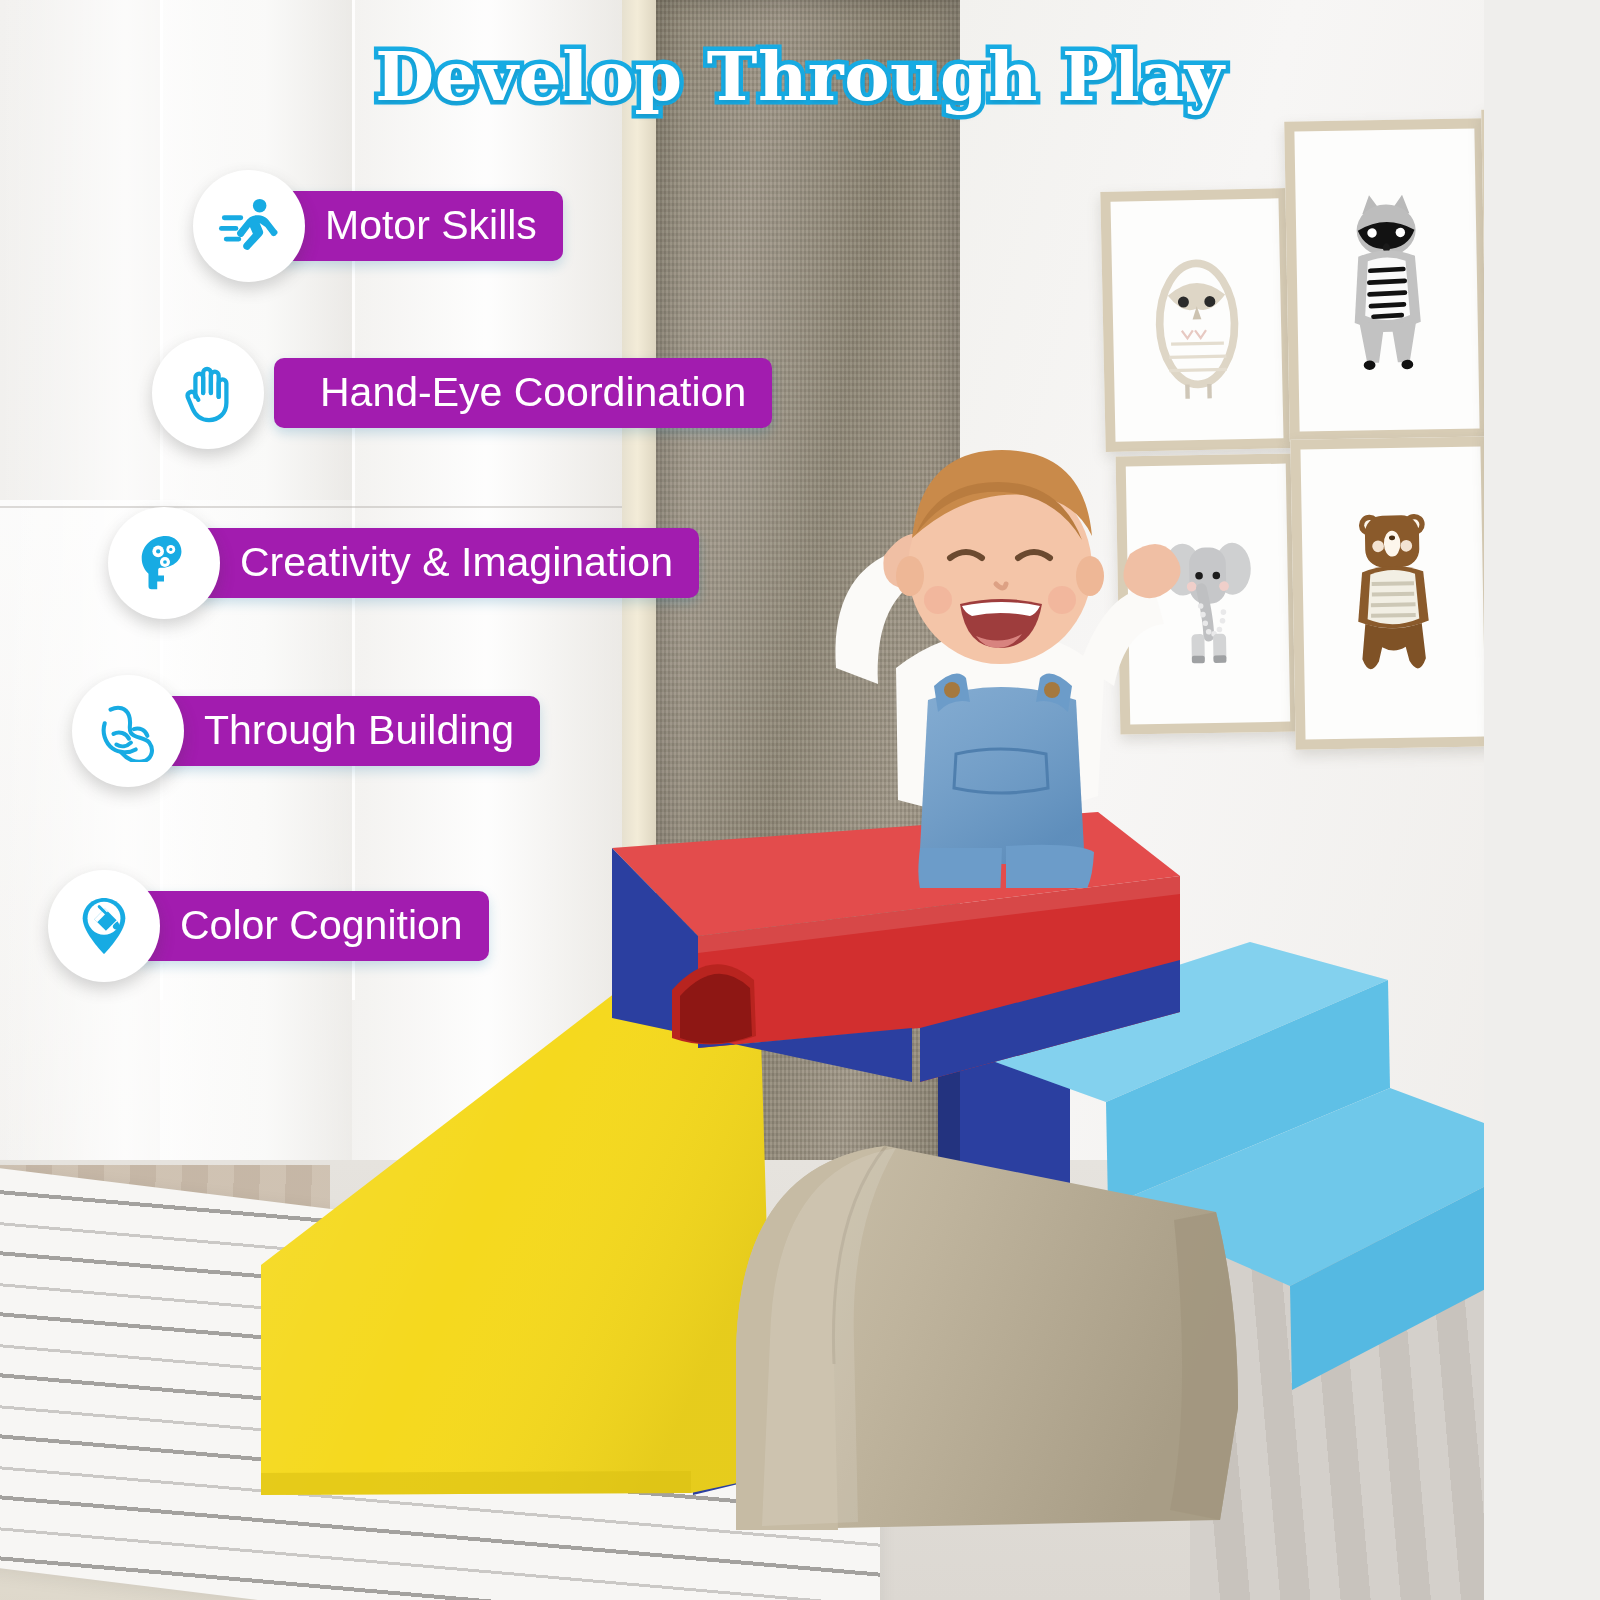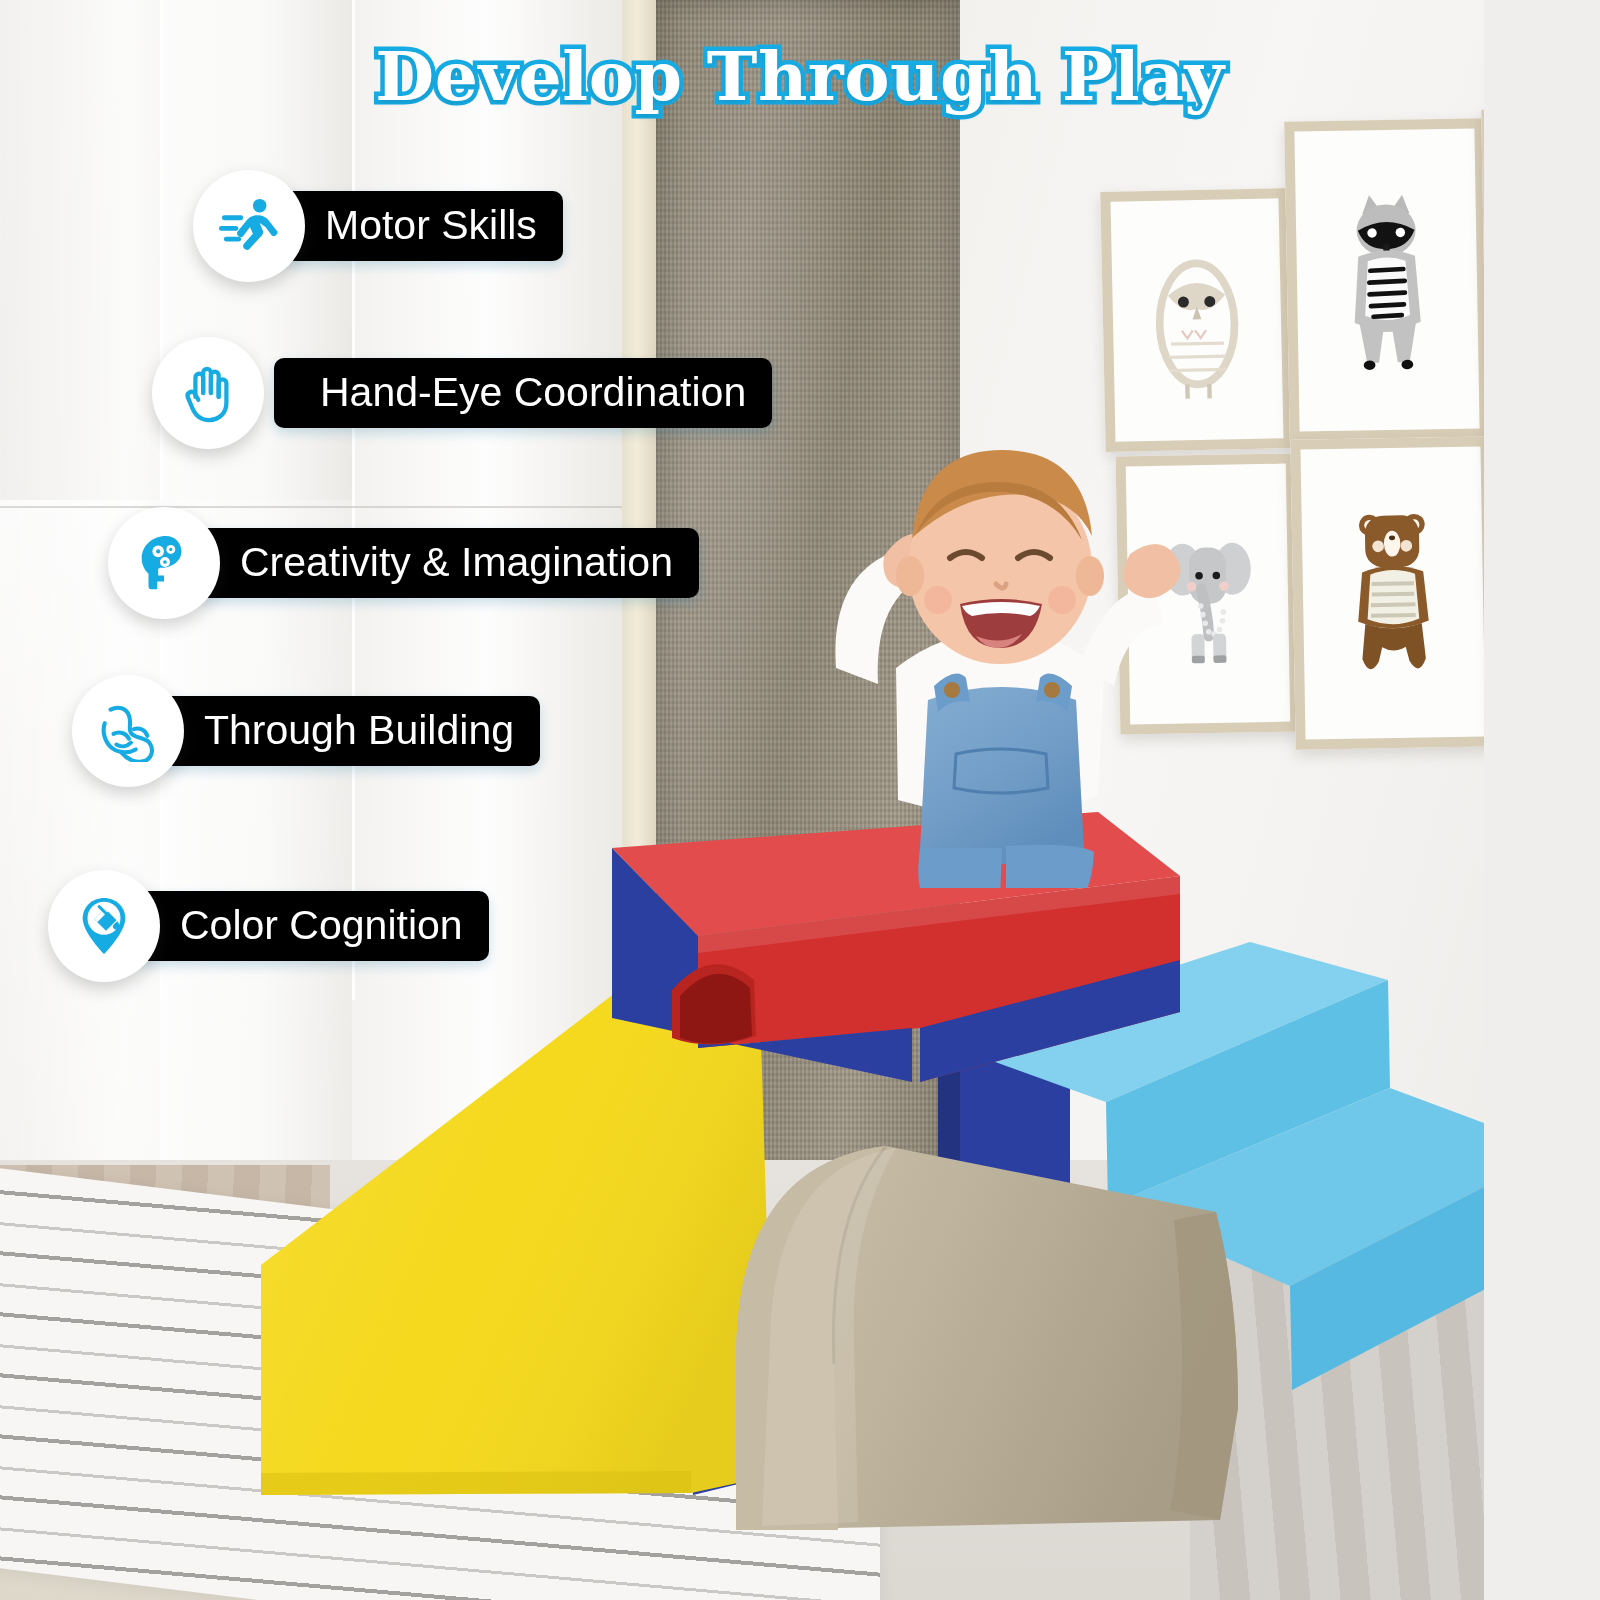--- a/index.html
+++ b/index.html
@@ -92,21 +92,21 @@
   .badge{position:absolute;display:flex;align-items:center;height:112px;}
   .badge .ico{
     position:relative;z-index:3;
     width:112px;height:112px;border-radius:50%;
     background:#ffffff;
     box-shadow:0 7px 16px rgba(60,60,60,.22);
     display:flex;align-items:center;justify-content:center;flex:0 0 auto;}
   .badge .ico svg{width:62px;height:62px;fill:#17ABE3;}
   .badge .bar{
     position:relative;z-index:2;margin-left:-26px;
-    background:#000000;border-radius:10px;
+    background:#a21caf;border-radius:10px;
     padding:10px 26px 12px 46px;
     color:#ffffff;font-size:41px;line-height:1.18;
     white-space:nowrap;
     box-shadow:0 5px 12px rgba(23,120,170,.22);}
 
   
   .baby{position:absolute;}
 </style>
 </head>
 <body>

